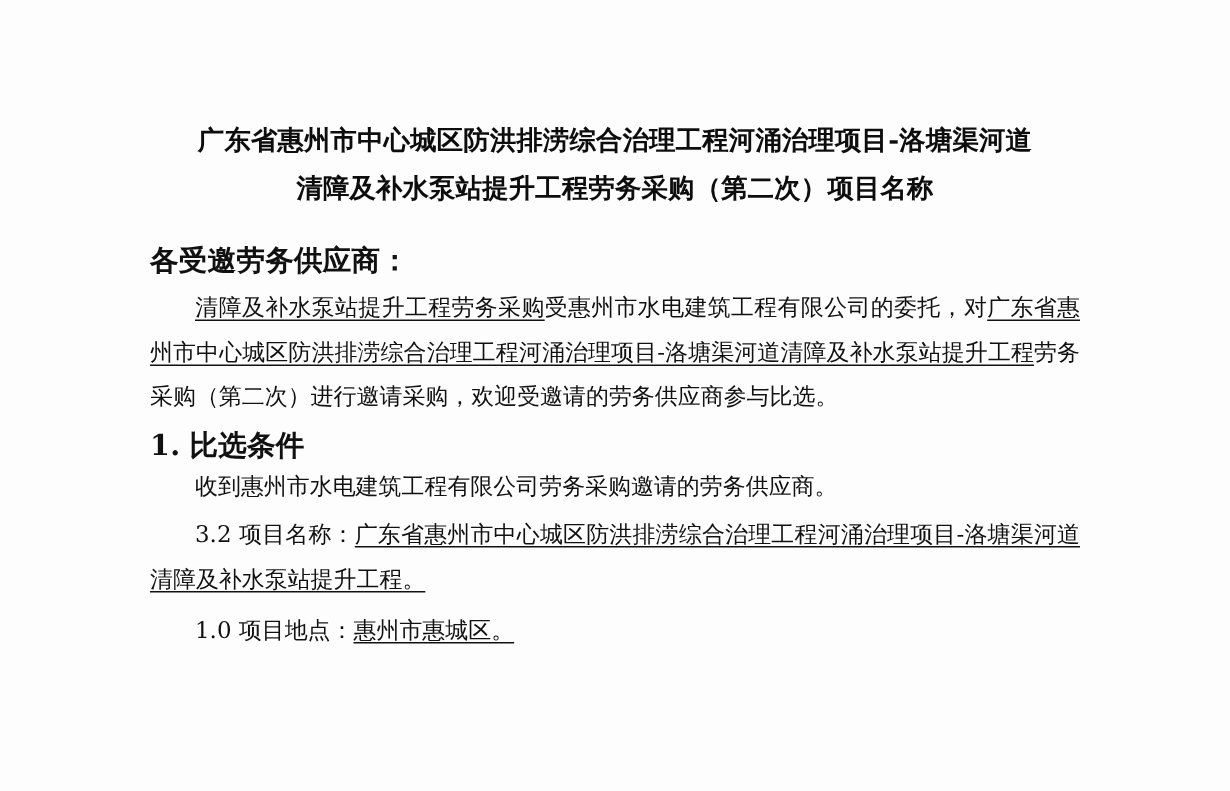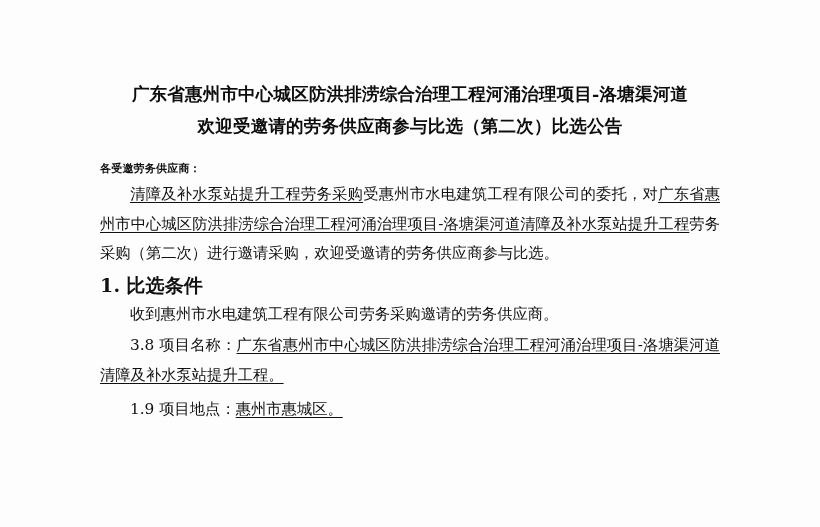--- a/index.html
+++ b/index.html
@@ -33,21 +33,21 @@
   }
   .title-line {
     display: block;
   }
   .title-line-2 {
     display: block;
     padding: 0 22px;
   }
   .salutation {
     font-weight: bold;
-    font-size: 11px;
+    font-size: 19px;
     margin: 18px 0 4px 0;
     letter-spacing: 0.2px;
   }
   .para-indent {
     text-indent: 30px;
   }
   .u {
     text-decoration: underline;
     text-underline-offset: 3px;
   }
@@ -60,59 +60,58 @@
   .section-head .num {
     margin-right: 6px;
   }
   .sub-line {
     font-size: 15.3px;
     line-height: 1.95;
     margin: 0;
   }
   .sub-indent {
     text-indent: 30px;
-    font-family: Liberation Serif, serif;
   }
   .block-flow {
     font-size: 15.3px;
     line-height: 1.95;
     text-align: justify;
   }
   .spacer-sm { height: 4px; }
   .spacer-xs { height: 2px; }
 </style>
 </head>
 <body>
 
 <div class="page">
 
   <h1 class="doc-title">
     <span class="title-line">广东省惠州市中心城区防洪排涝综合治理工程河涌治理项目-洛塘渠河道</span>
-    <span class="title-line-2">欢迎受邀请的劳务供应商参与比选（第二次）比选公告</span>
+    <span class="title-line-2">清障及补水泵站提升工程劳务采购（第二次）项目名称</span>
   </h1>
 
   <div class="salutation">各受邀劳务供应商：</div>
 
   <div class="block-flow">
     <span class="para-indent" style="display:inline-block; width:30px;"></span><span class="u">清障及补水泵站提升工程劳务采购</span><span>受惠州市水电建筑工程有限公司的委托，对</span><span class="u">广东省惠州市中心城区防洪排涝综合治理工程河涌治理项目-洛塘渠河道清障及补水泵站提升工程</span><span>劳务采购（第二次）进行邀请采购，欢迎受邀请的劳务供应商参与比选。</span>
   </div>
 
   <div class="spacer-xs"></div>
 
   <div class="section-head">
     <span class="num">1.</span><span>比选条件</span>
   </div>
   <div class="sub-line sub-indent">收到惠州市水电建筑工程有限公司劳务采购邀请的劳务供应商。</div>
 
   <div class="spacer-xs"></div>
 
 
   <div class="block-flow">
-    <span style="display:inline-block; width:30px;"></span><span>3.8 项目名称：</span><span class="u">广东省惠州市中心城区防洪排涝综合治理工程河涌治理项目-洛塘渠河道清障及补水泵站提升工程。</span>
+    <span style="display:inline-block; width:30px;"></span><span>3.2 项目名称：</span><span class="u">广东省惠州市中心城区防洪排涝综合治理工程河涌治理项目-洛塘渠河道清障及补水泵站提升工程。</span>
   </div>
 
   <div class="spacer-sm"></div>
 
   <div class="block-flow">
-    <span style="display:inline-block; width:30px;"></span><span>1.9 项目地点：</span><span class="u">惠州市惠城区。</span>
+    <span style="display:inline-block; width:30px;"></span><span>1.0 项目地点：</span><span class="u">惠州市惠城区。</span>
   </div>
 
 </div>
 
 </body></html>

